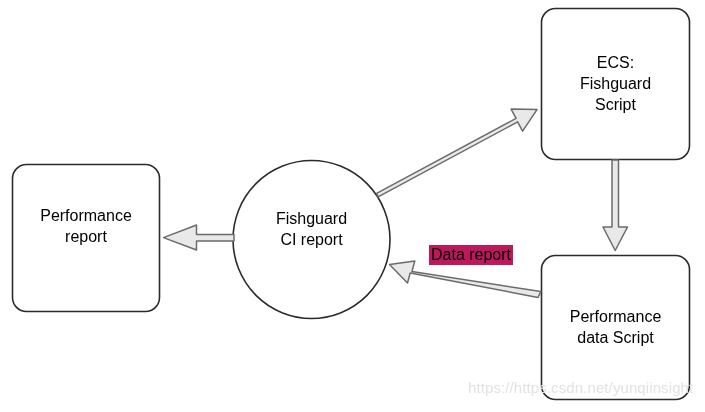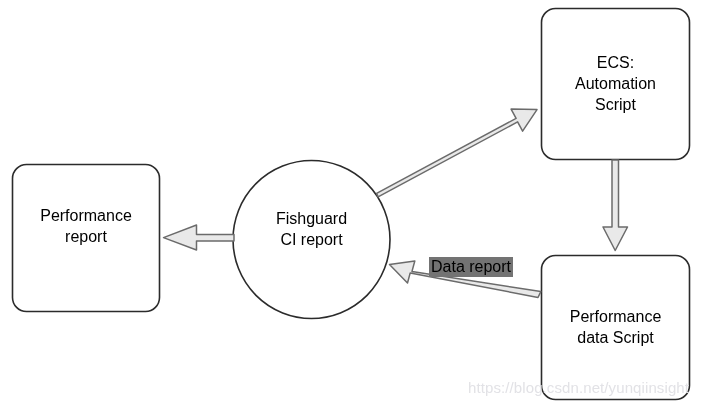--- a/index.html
+++ b/index.html
@@ -52,24 +52,23 @@
     top: 306px;
     width: 149px;
   }
   .edge-label {
     position: absolute;
     color: #000000;
     font-family: "Liberation Sans", sans-serif;
     font-size: 16px;
     line-height: 20px;
     white-space: nowrap;
-    background: #737373;
+    background: #be185d;
     padding: 0 2px;
     pointer-events: none;
-    margin-top: 12px;
   }
   #label-data-report {
     left: 429px;
     top: 245px;
   }
   #watermark {
     position: absolute;
     left: 468px;
     top: 379px;
     color: #e2e2e6;
@@ -108,21 +107,21 @@
                    196.5,225.0 196.5,234.5" fill="#e9e9e9" stroke="#6b6b6b" stroke-width="1.5" stroke-linejoin="round"></polygon>
 </svg>
 
 <div class="node-label" id="label-perf-report">Performance
 report</div>
 
 <div class="node-label" id="label-ci-server">Fishguard
 CI report</div>
 
 <div class="node-label" id="label-ecs">ECS:
-Automation
+Fishguard
 Script</div>
 
 <div class="node-label" id="label-perf-data">Performance
 data Script</div>
 
 <div class="edge-label" id="label-data-report">Data report</div>
 
-<div id="watermark">https://blog.csdn.net/yunqiinsight</div>
+<div id="watermark">https://https.csdn.net/yunqiinsight</div>
 
 </body></html>

